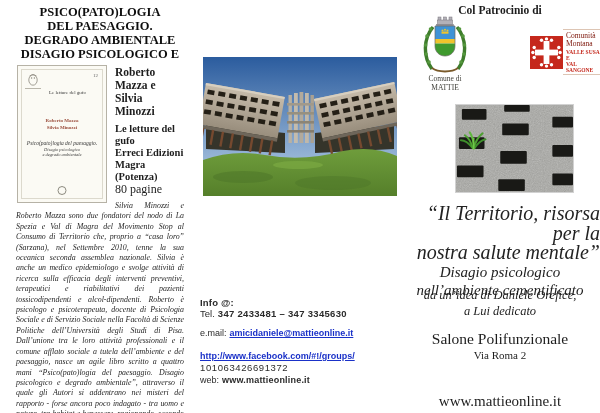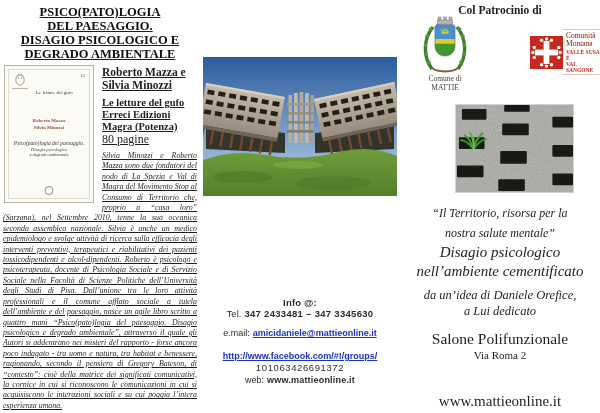--- a/index.html
+++ b/index.html
@@ -1,21 +1,21 @@
 <!DOCTYPE html>
 <html><head>
 <meta charset="utf-8">
 <style>
   * { margin:0; padding:0; box-sizing:border-box; }
   html,body { background:#fff; }
   .page { position:relative; width:600px; height:413px; background:#ffffff; overflow:hidden;
           font-family:"Liberation Serif", serif; color:#1d1d1d; }
 
   
-  .left-col { position:absolute; left:0; top:0; width:200px; height:413px; padding:0 3px;text-decoration:underline; }
+  .left-col { position:absolute; left:0; top:0; width:200px; height:413px; padding:0 16px; }
   .flyer-title { margin-top:5px; text-align:center; font-weight:bold; font-size:12.5px;
                  line-height:14px; color:#0e0e0e; }
   .left-content { margin-top:4px; }
 
   .book-cover { float:left; width:90px; height:138px; margin:0 8px 4px 1px; position:relative;
                 background:#fbfaf4; border:1px solid #b6b2a6; }
   .book-frame { position:absolute; inset:3px; border:1px solid #dcd9cd; }
   .book-num { position:absolute; top:7px; right:8px; font-size:5px; color:#666; }
   .book-owl { position:absolute; top:6px; left:9px; width:12px; height:14px; }
   .book-owl-caption { position:absolute; top:21px; left:7px; width:16px; height:2px;
@@ -32,21 +32,21 @@
 
   .authors-bold { font-weight:bold; font-size:11.5px; line-height:13px; padding-top:1px; }
   .edition { font-weight:bold; font-size:10.5px; line-height:12px; margin-top:5px; }
   .pages { font-size:12px; line-height:11px; margin-top:1px; }
   .body-text { margin-top:6px; font-style:italic; font-size:7.9px; line-height:10.4px;
                text-align:justify; color:#262626; }
 
   
   .mid-photo { position:absolute; left:203px; top:57px; width:194px; height:139px; }
   .mid-photo svg { display:block; width:100%; height:100%; }
-  .info-block { position:absolute; left:200px; top:297px; width:200px; text-align:center;
+  .info-block { position:absolute; left:200px; top:297px; width:200px; 
                 font-family:"Liberation Sans", sans-serif; color:#2b2b2b; }
   .info-heading { font-weight:bold; font-size:9.5px; letter-spacing:.2px; }
   .info-tel { font-size:9.5px; }
   .info-tel .lbl { margin-right:3px; }
   .info-tel b { letter-spacing:.3px; }
   .info-email { margin-top:9px; font-size:9px; }
   .info-email .lbl { margin-right:3px; }
   .link { color:#1a31c8; font-weight:bold; text-decoration:underline; cursor:pointer; }
   .info-fb { margin-top:13px; font-size:9px; }
   .info-group { font-size:9.5px; margin-top:1px; letter-spacing:.6px; }
@@ -63,42 +63,42 @@
   .cm-logo { position:absolute; left:514px; top:29px; display:flex; align-items:center;padding-left:16px; }
   .cm-cross { width:33px; height:33px; display:block; }
   .cm-text { width:42px; border:1px solid #ddc5b4; border-left:none; padding:2px 1px 1px 3px; }
   .cm-name { font-size:7.5px; line-height:7.5px; color:#7c1408; }
   .cm-sub { font-size:5.5px; line-height:6px; color:#c5281c; font-weight:bold; margin-top:2px; }
   .grass-photo { position:absolute; left:455px; top:104px; width:119px; height:89px;
                  border:1px solid #d2d2d2; }
   .grass-photo svg { display:block; width:100%; height:100%; }
   .quote { position:absolute; left:400px; top:204px; width:200px; text-align:center;
            font-style:italic; color:#222; }
-  .quote-main { font-size:12px; line-height:19.5px; }
+  .quote-main { font-size:20px; line-height:19.5px;text-align:right; }
   .quote-sub { font-size:15px; line-height:18.5px; }
   .dedication { position:absolute; left:400px; top:287px; width:200px; text-align:center;
                 font-style:italic; font-size:12.5px; line-height:16px; }
   .event { position:absolute; left:400px; top:330px; width:200px; text-align:center; }
   .event-line1 { font-size:18.5px; line-height:20px; letter-spacing:.2px; }
   .event-line2 { font-size:15.5px; line-height:18px; }
   .event-line3 { font-size:11px; line-height:13px; margin-top:1px; }
   .website { position:absolute; left:400px; top:393px; width:200px; text-align:center;
              font-size:15px; }
 </style>
 </head>
 <body>
 
 <div class="page">
 
   <div class="left-col">
     <div class="flyer-title">
       <div>PSICO(PATO)LOGIA</div>
       <div>DEL PAESAGGIO.</div>
+      <div>DEGRADO AMBIENTALE</div>
       <div>DISAGIO PSICOLOGICO E</div>
-      <div>DEGRADO AMBIENTALE</div>
     </div>
 
     <div class="left-content">
       <div class="book-cover">
         <div class="book-frame"></div>
         <svg class="book-owl" viewBox="0 0 12 14">
           <ellipse cx="6" cy="8" rx="4.2" ry="5.2" fill="none" stroke="#8b887d" stroke-width="0.8"></ellipse>
           <path d="M2.5,4 Q6,1 9.5,4" fill="none" stroke="#8b887d" stroke-width="0.8"></path>
           <circle cx="4.6" cy="6" r="0.7" fill="#8b887d"></circle>
           <circle cx="7.4" cy="6" r="0.7" fill="#8b887d"></circle>

